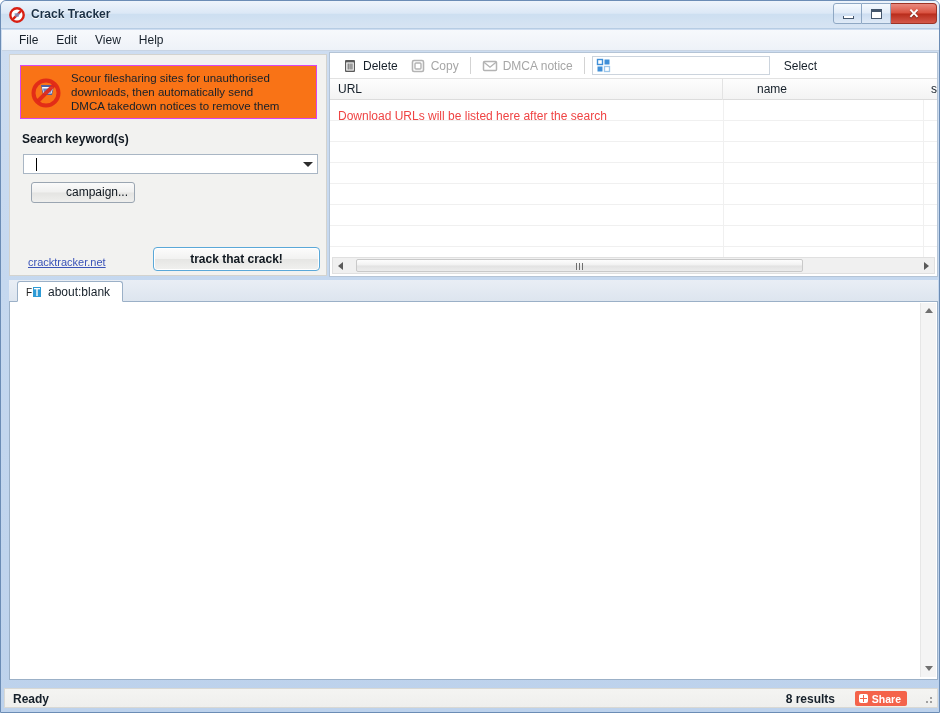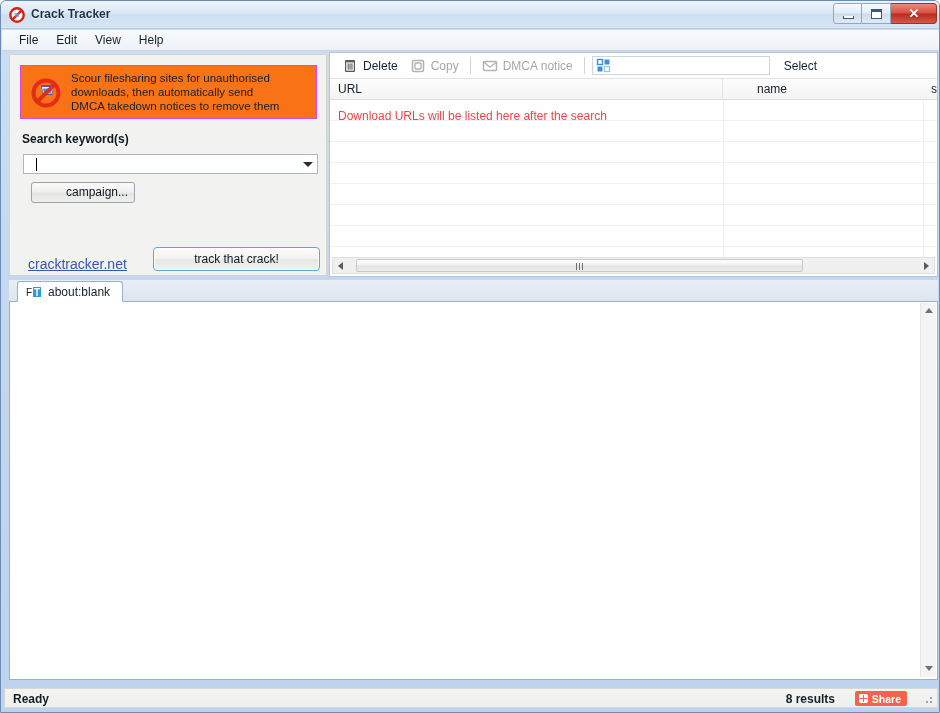--- a/index.html
+++ b/index.html
@@ -129,24 +129,25 @@
     position: absolute; left: 21px; top: 127px; width: 104px; height: 21px;
     line-height: 19px;
     padding-left: 28px;
   }
   .btn-track {
     position: absolute; left: 143px; top: 192px; width: 167px; height: 24px;
     line-height: 22px;
     border: 1px solid #5aa8d8; border-radius: 4px;
     box-shadow: inset 0 0 0 1px #ffffff;
     background: linear-gradient(to bottom, #fcfcfc 0%, #f2f2f1 48%, #e6e6e4 52%, #f1f1ef 100%);
+    font-weight: bold;
   }
   .sitelink {
     position: absolute; left: 18px; top: 201px;
-    font-size: 14px; color: #3a53b8; text-decoration: underline; cursor: pointer;
+    font-size: 11px; color: #3a53b8; text-decoration: underline; cursor: pointer;
   }
 
   
   .right-panel {
     position: absolute; left: 325px; top: 0; width: 609px; height: 225px;
     background: #ffffff;
     border: 1px solid #b4c4d6;
   }
   .toolbar {
     position: absolute; left: 0; top: 0; width: 607px; height: 26px;

